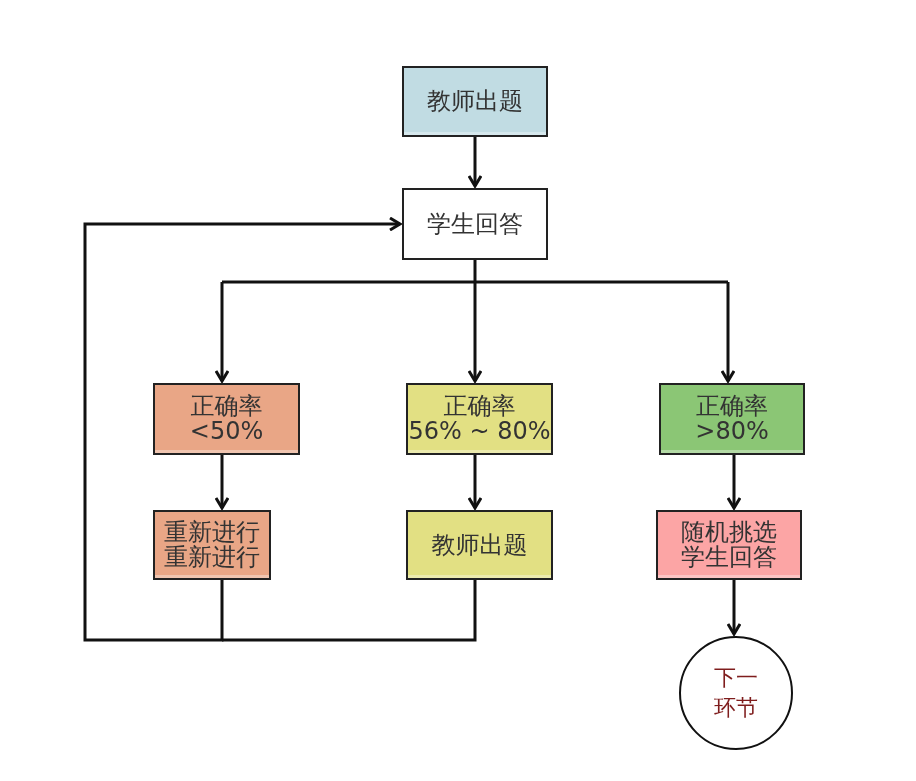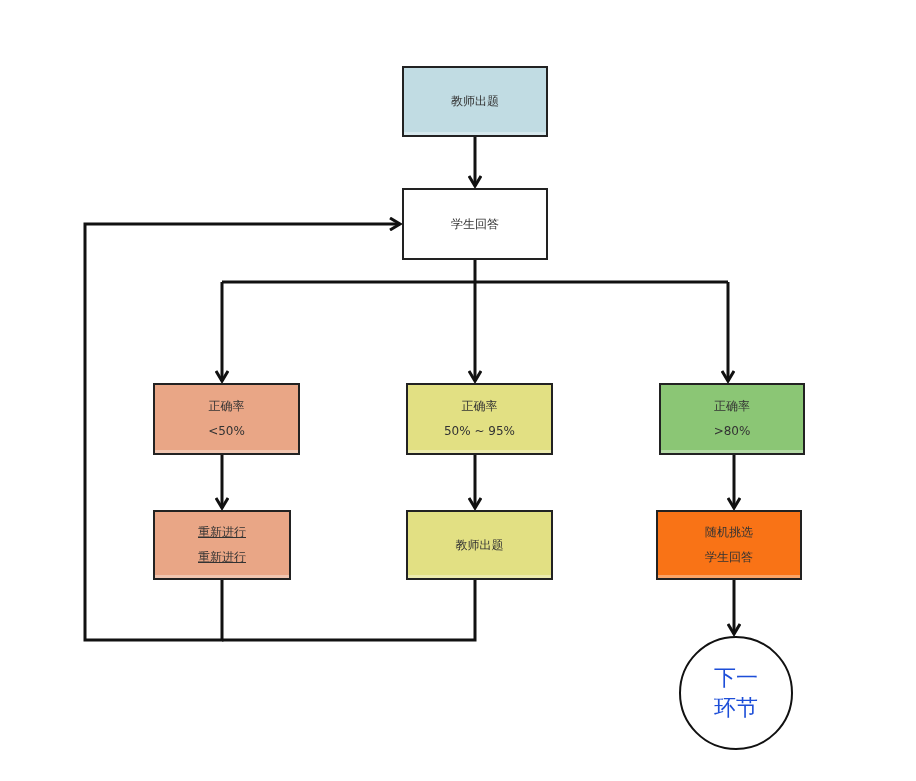--- a/index.html
+++ b/index.html
@@ -1,26 +1,26 @@
 <!DOCTYPE html>
 <html><head>
 <meta charset="utf-8">
 <style>
   html, body { margin: 0; padding: 0; background: #ffffff; }
   body { width: 916px; height: 781px; position: relative; overflow: hidden;
          font-family: "DejaVu Sans", sans-serif; }
   svg.wires { position: absolute; left: 0; top: 0; }
   .node { position: absolute; box-sizing: border-box; border: 2px solid #222;
           display: flex; align-items: center; justify-content: center; flex-direction: column;
-          color: #333; font-size: 12px; line-height: 25px; text-align: right;
+          color: #333; font-size: 24px; line-height: 25px; text-align: right;
           box-shadow: inset 0 -3px 0 rgba(255,255,255,0.35); }
   .node span { display: block; white-space: nowrap; }
   .circle { position: absolute; box-sizing: border-box; border: 2px solid #111; border-radius: 50%;
             display: flex; align-items: center; justify-content: center; flex-direction: column;
-            font-size: 22px; line-height: 30px; color: #1d4ed8; background: #fff; }
+            font-size: 22px; line-height: 30px; color: #7f1d1d; background: #fff; }
 </style>
 </head>
 <body>
 
 <svg class="wires" width="916" height="781">
   <defs>
     <marker id="arrow" markerWidth="14" markerHeight="14" refX="11" refY="7" orient="auto" markerUnits="userSpaceOnUse">
       <path d="M1,1 L11,7 L1,13" fill="none" stroke="#111" stroke-width="3"></path>
     </marker>
   </defs>
@@ -48,38 +48,38 @@
   <span>学生回答</span>
 </div>
 
 <div class="node" style="left: 153px; top: 383px; width: 147px; height: 72px; background: rgb(233, 166, 134);">
   <span>正确率</span>
   <span>&lt;50%</span>
 </div>
 
 <div class="node" style="left: 406px; top: 383px; width: 147px; height: 72px; background: rgb(226, 224, 131);">
   <span>正确率</span>
-  <span>50% ~ 95%</span>
+  <span>56% ~ 80%</span>
 </div>
 
 <div class="node" style="left: 659px; top: 383px; width: 146px; height: 72px; background: rgb(139, 198, 117);">
   <span>正确率</span>
   <span>&gt;80%</span>
 </div>
 
-<div class="node" style="left: 153px; top: 510px; width: 138px; height: 70px; background: rgb(233, 166, 134); text-decoration: underline;">
+<div class="node" style="left: 153px; top: 510px; width: 118px; height: 70px; background: rgb(233, 166, 134);">
   <span>重新进行</span>
   <span>重新进行</span>
 </div>
 
 <div class="node" style="left: 406px; top: 510px; width: 147px; height: 70px; background: rgb(226, 224, 131);">
   <span>教师出题</span>
 </div>
 
-<div class="node" style="left: 656px; top: 510px; width: 146px; height: 70px; background: #f97316;">
+<div class="node" style="left: 656px; top: 510px; width: 146px; height: 70px; background: #fca5a5;">
   <span>随机挑选</span>
   <span>学生回答</span>
 </div>
 
 <div class="circle" style="left:679px;top:636px;width:114px;height:114px;">
   <span>下一</span>
   <span>环节</span>
 </div>
 
 </body></html>

